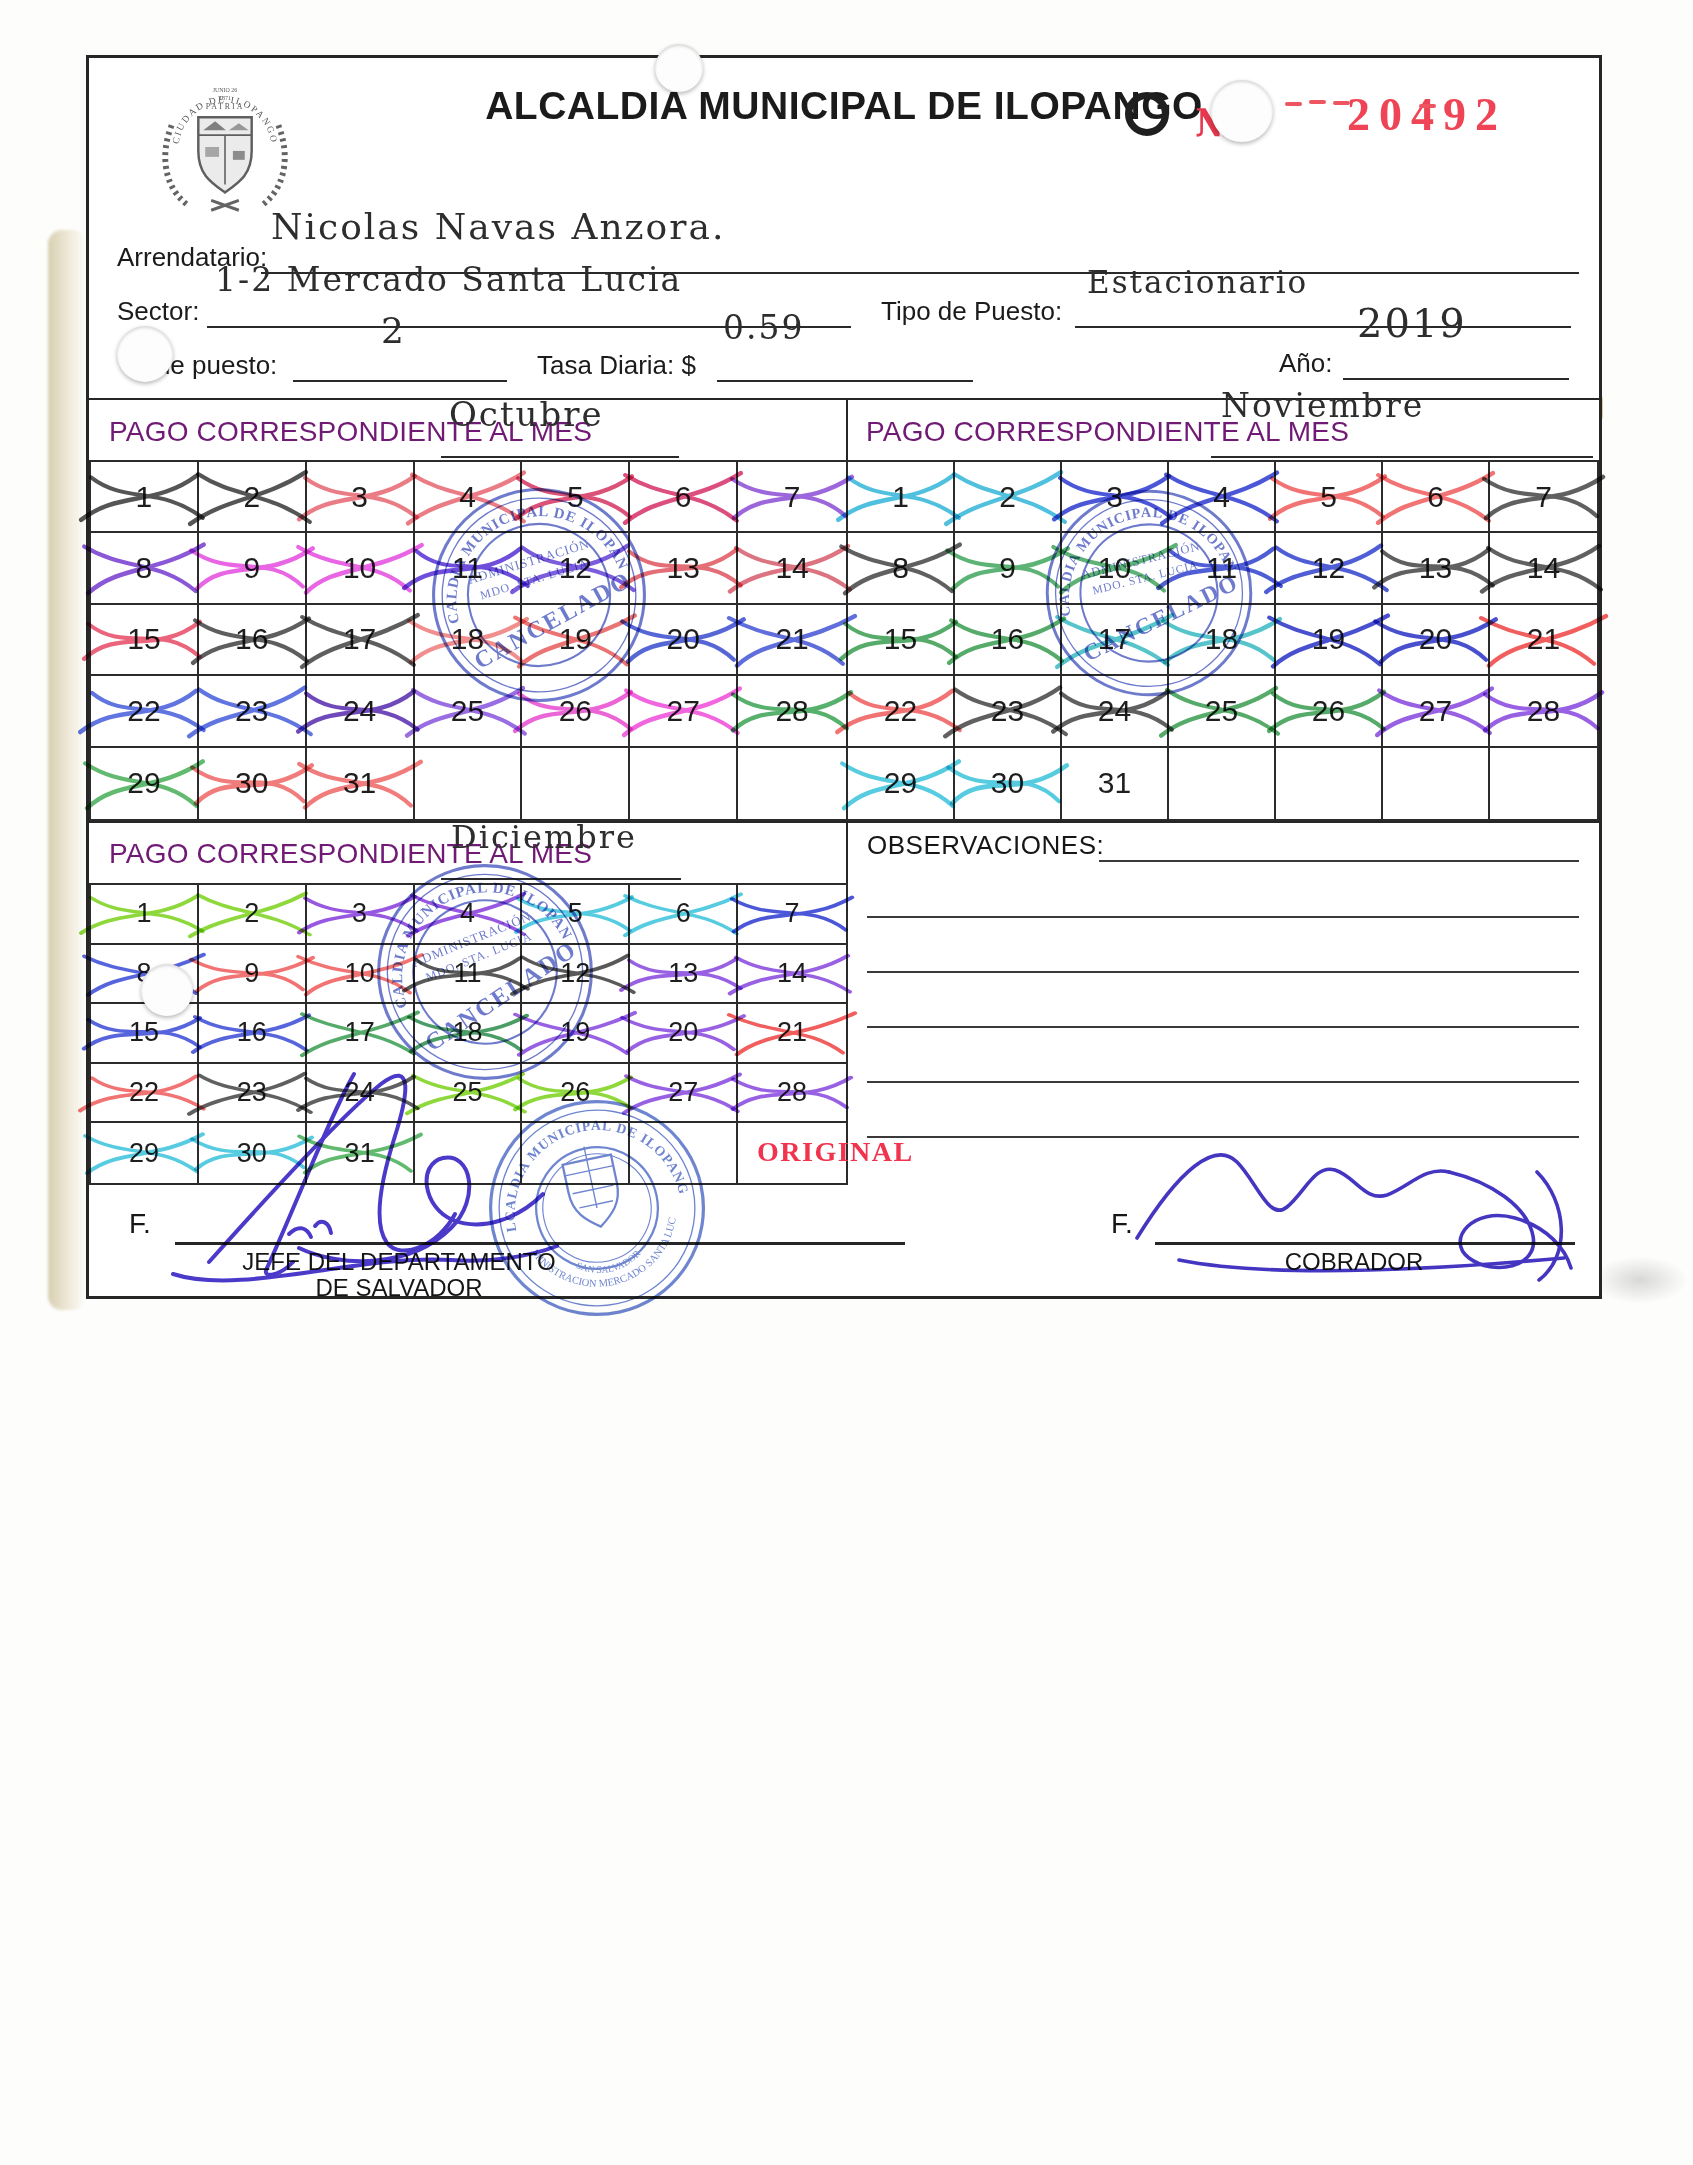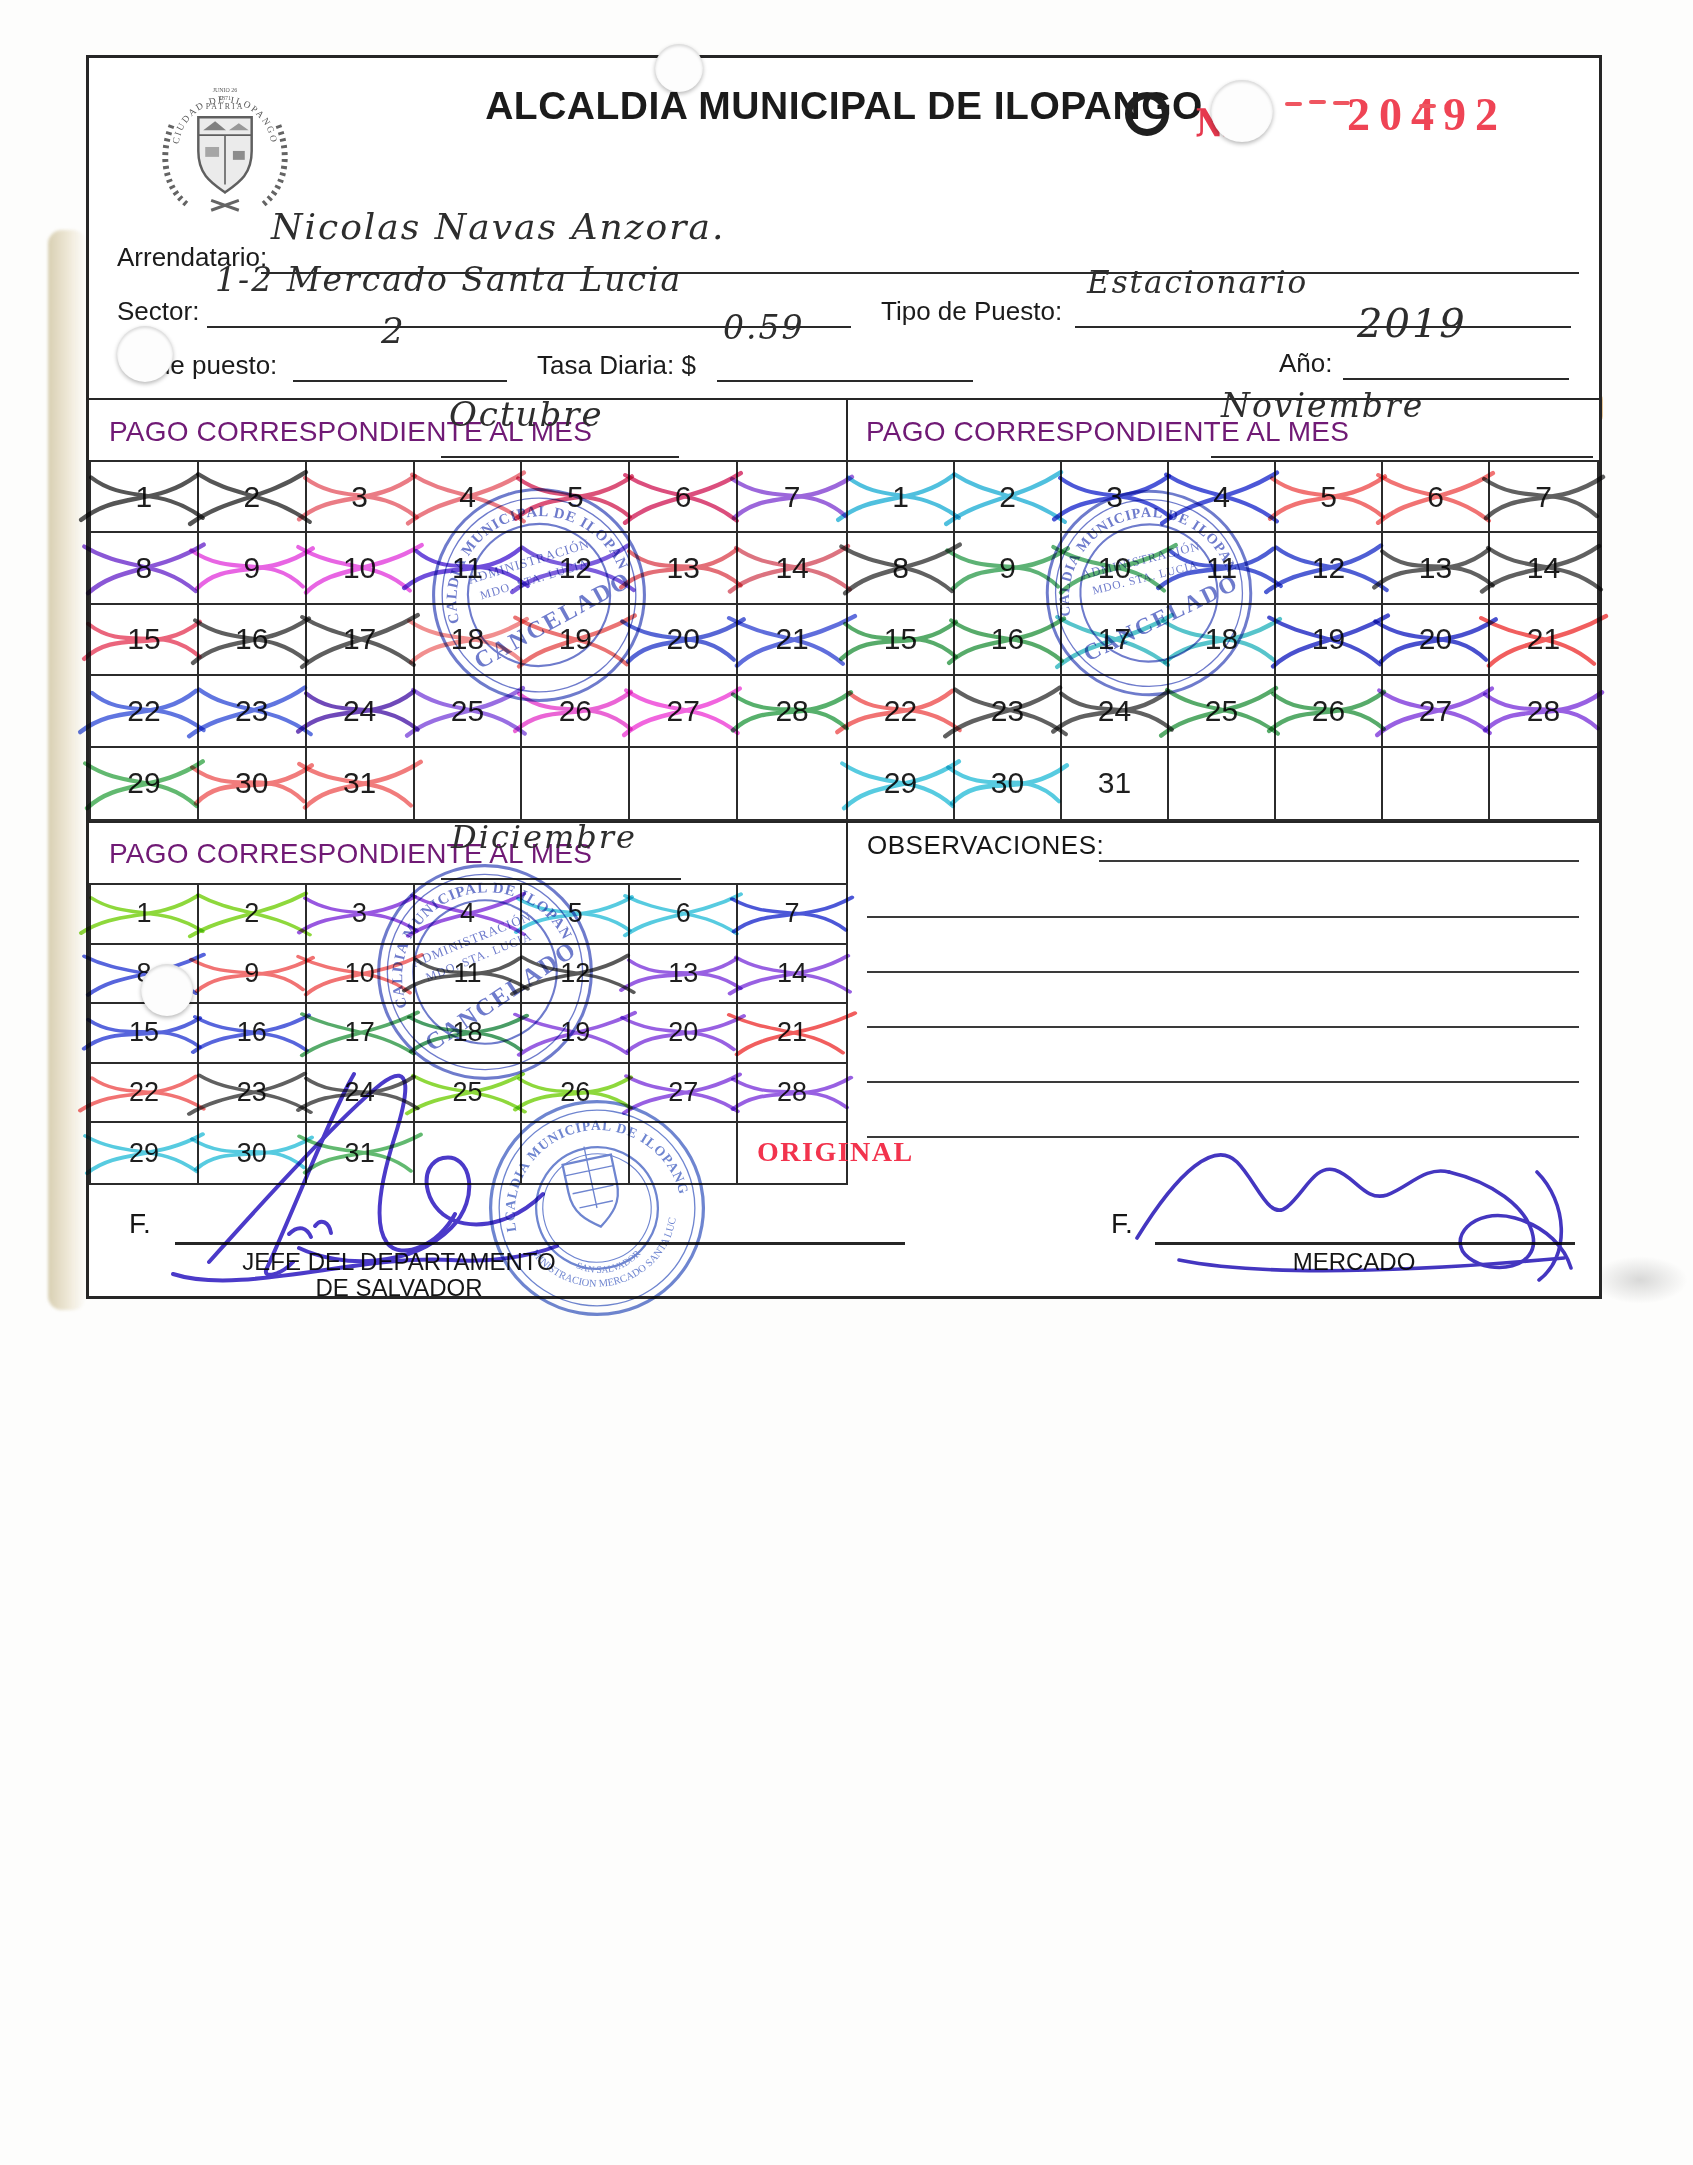--- a/index.html
+++ b/index.html
@@ -20,21 +20,21 @@
 
   .card { position:absolute; left:86px; top:55px; width:1516px; height:1244px;
     background:#ffffff; border:3px solid #262626; box-sizing:border-box; }
 
   .h-line { position:absolute; background:#262626; height:2px; }
   .v-line { position:absolute; background:#262626; width:2px; }
   .u-line { position:absolute; border-bottom:2px solid #2a2a2a; }
   .thin   { height:1.5px; background:#3a3a3a; }
 
   .printed { color:#1b1b1b; }
-  .hand { font-family:"DejaVu Serif",serif; font-style:italic; color:#2d2d2d;
+  .hand { font-family:"DejaVu Serif",serif; color:#2d2d2d;
     white-space:nowrap; letter-spacing:2px; }
 
   .title1 { position:absolute; left:255px; top:26px; width:1000px; text-align:center;
     font-size:39px; font-weight:bold; letter-spacing:.5px; }
   .title2 { position:absolute; left:255px; top:76px; width:1000px; text-align:center;
     font-size:31px; font-weight:bold; letter-spacing:.5px; }
   .no-label { position:absolute; left:1106px; top:42px; font-family:"DejaVu Serif",serif;
     font-weight:bold; font-size:38px; color:#e6394e; }
   .no-value { position:absolute; left:1258px; top:30px; font-family:"Liberation Serif",serif;
     font-weight:bold; font-size:46px; color:#ef4455; letter-spacing:9px; }
@@ -835,21 +835,21 @@
 
   <div class="original">ORIGINAL</div>
 
   <div class="f-lab" style="left:40px; top:1150px">F.</div>
   <div class="h-line" style="left:86px; top:1184px; width:730px; height:2.5px"></div>
   <div class="role" style="left:110px; top:1190px; width:400px">JEFE DEL DEPARTAMENTO</div>
   <div class="role" style="left:110px; top:1216px; width:400px">DE SALVADOR</div>
 
   <div class="f-lab" style="left:1022px; top:1150px">F.</div>
   <div class="h-line" style="left:1066px; top:1184px; width:420px; height:2.5px"></div>
-  <div class="role" style="left:1150px; top:1190px; width:230px">MERCADO</div>
+  <div class="role" style="left:1150px; top:1190px; width:230px">COBRADOR</div>
 
   <div class="stamp" style="left:335px; top:422px; width:230px; height:230px; transform:rotate(-17deg)">
   <svg viewBox="-120 -120 240 240">
     <g fill="none" stroke="#4a5abf">
       <circle r="110" stroke-width="3.2"></circle>
       <circle r="101" stroke-width="1.4"></circle>
       <circle r="74" stroke-width="2.2"></circle>
     </g>
     <g fill="#4a5abf" font-family="Liberation Serif,serif">
       <text font-size="15.5" font-weight="bold" letter-spacing="1">

